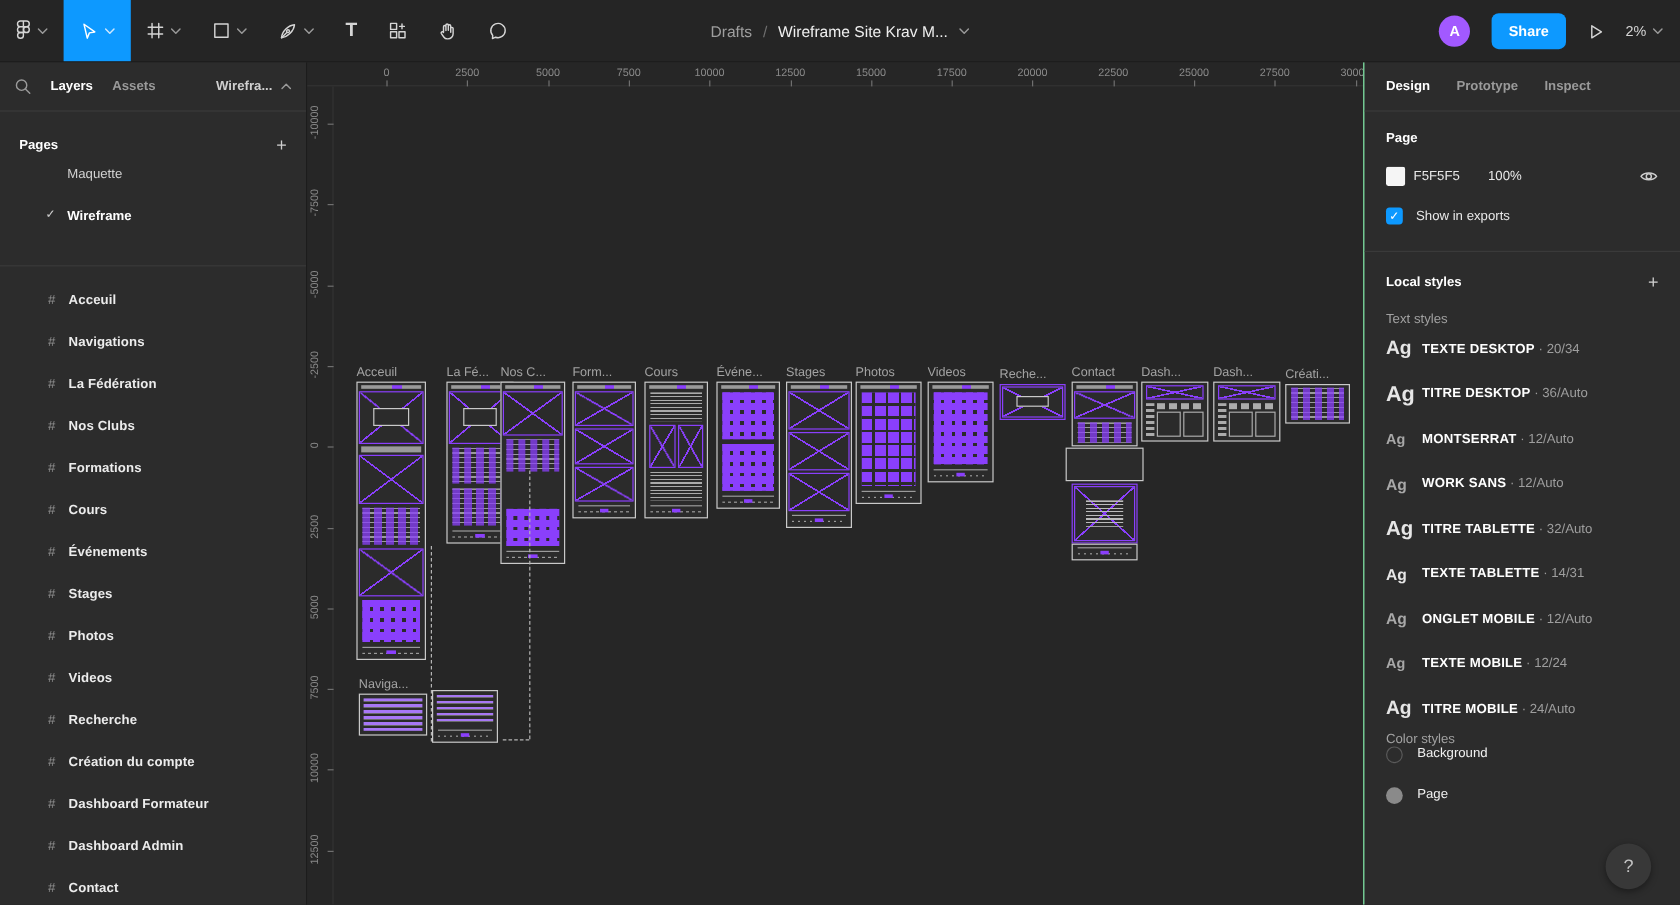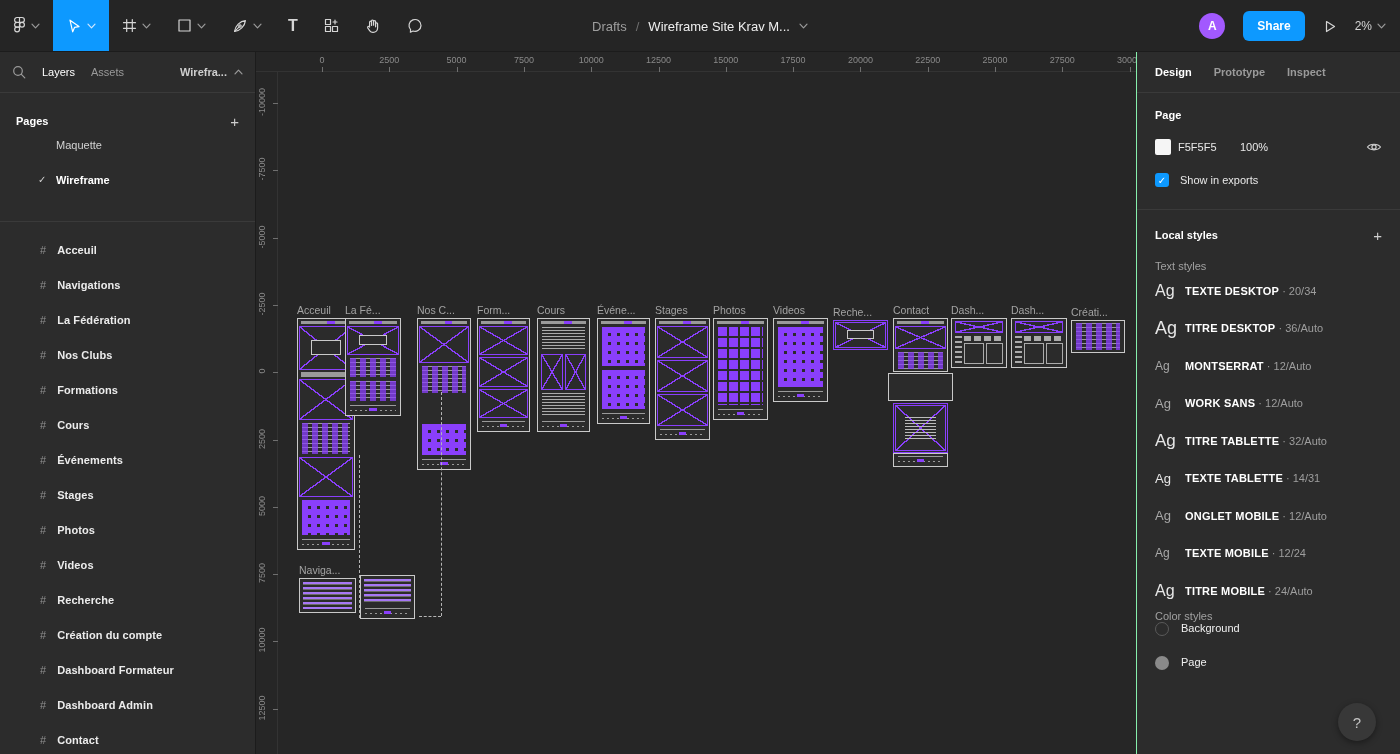--- a/index.html
+++ b/index.html
@@ -18,21 +18,21 @@
   #breadcrumb .crumb-title{color:#efefef;font-size:13px}
   #topbar-right{position:absolute;right:14px;top:0;height:52px;display:flex;align-items:center;gap:18px}
   #avatar{width:26px;height:26px;border-radius:50%;background:#a259ff;color:#fff;display:flex;align-items:center;justify-content:center;font-size:12px;font-weight:700}
   #share-btn{background:#0d99ff;color:#fff;border:none;border-radius:6px;height:30px;padding:0 14px;font-size:12px;font-weight:600;font-family:inherit;cursor:pointer}
   #present{color:#d5d5d5}
   #zoom-menu{display:flex;align-items:center;gap:5px;color:#d5d5d5;font-size:12px;cursor:pointer}
 
   
   #left-sidebar{position:absolute;left:0;top:52px;width:256px;height:702px;background:#2c2c2c;border-right:1px solid #1c1c1c;overflow:hidden}
   .ls-header{height:41px;display:flex;align-items:center;padding:0 12px;border-bottom:1px solid #3a3a3a;gap:16px}
-  .ls-tab{font-size:11px;cursor:pointer;color:#9a9a9a;font-weight:400}
+  .ls-tab{font-size:11px;cursor:pointer;color:#9a9a9a;font-weight:700}
   .ls-tab.active{color:#fff}
   .ls-page-switch{margin-left:auto;display:flex;align-items:center;gap:7px;color:#cfcfcf;cursor:pointer;font-weight:600}
   .pages-head{height:36px;margin-top:10px;display:flex;align-items:center;padding:0 16px;justify-content:space-between}
   .pages-head .hd{color:#fff;font-weight:700}
   .icon-btn{color:#cfcfcf;font-size:15px;cursor:pointer;line-height:1}
   .page-row{height:35px;display:flex;padding-left:38px;cursor:pointer;position:relative;color:#d2d2d2}
   .page-row .chk{width:18px;color:#cfcfcf;font-size:10px}
   .page-row.active{color:#fff;font-weight:700}
   #pages-divider{height:1px;background:#3a3a3a;margin-top:12px}
   #frame-list{margin-top:10px}
@@ -100,21 +100,21 @@
   #page-hex{color:#e8e8e8;margin-left:7px;width:62px;cursor:text}
   #page-opacity{color:#e8e8e8;cursor:text}
   .swatch-row .sp{flex:1}
   .eye{color:#cfcfcf;cursor:pointer}
   .check-row{display:flex;align-items:center;margin-top:18px;gap:11px;cursor:pointer}
   #export-checkbox{width:14px;height:14px;border-radius:3px;background:#0d99ff;color:#fff;font-size:10px;display:flex;align-items:center;justify-content:center}
   #local-styles-row{height:50px;display:flex;align-items:center;justify-content:space-between;padding:0 18px}
   #text-styles{padding:0 18px}
   .styles-subhead{color:#a1a1a1;margin-top:0}
   .style-row{height:37.5px;display:flex;align-items:center;cursor:pointer}
-  .style-row .ag{width:30px;color:#e6e6e6;font-weight:400}
+  .style-row .ag{width:30px;color:#e6e6e6;font-weight:700}
   .style-row .ag.dim{color:#a8a8a8}
   .style-row .nm{color:#fff;font-weight:600;letter-spacing:.2px}
   .style-row .vl{color:#9e9e9e;font-weight:400}
   #color-styles{padding:0 18px}
   .cstyle-row{height:34px;display:flex;align-items:flex-start;gap:12px;cursor:pointer}
   .cswatch{width:14px;height:14px;border-radius:50%}
   .cswatch.outline{border:1px solid #5a5a5a;background:transparent}
   .cswatch.filled{background:#8a8a8a}
   .cstyle-row .nm{color:#f0f0f0}
   #help-btn{position:absolute;left:1338px;top:703px;width:38px;height:38px;border-radius:50%;background:#383838;color:#c4c4c4;font-size:15px;display:flex;align-items:center;justify-content:center;cursor:pointer;box-shadow:0 2px 6px rgba(0,0,0,.4)}
@@ -349,21 +349,21 @@
         <span class="wf-label">Acceuil</span>
         <div class="bk bk-bar"></div>
         <div class="bk bk-hero xbg"></div>
         <div class="bk bk-strip"></div>
         <div class="bk bk-x xbg"></div>
         <div class="bk bk-form"></div>
         <div class="bk bk-x xbg"></div>
         <div class="bk bk-grid"></div>
         <div class="bk bk-footer"></div>
       </div>
-      <div class="wf-frame" style="left: 89px; top: 266px; width: 56px; height: 98px;">
+      <div class="wf-frame" style="left: 116px; top: 266px; width: 56px; height: 135px;">
         <span class="wf-label">La Fé...</span>
         <div class="bk bk-bar"></div>
         <div class="bk bk-hero xbg"></div>
         <div class="bk bk-form"></div>
         <div class="bk bk-form"></div>
         <div class="bk bk-footer"></div>
       </div>
       <div class="wf-frame" style="left: 161px; top: 266px; width: 54px; height: 152px;">
         <span class="wf-label">Nos C...</span>
         <div class="bk bk-bar"></div>

